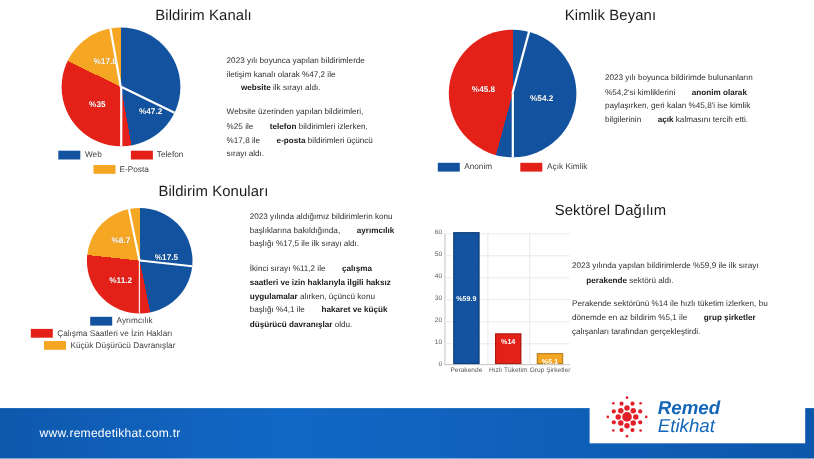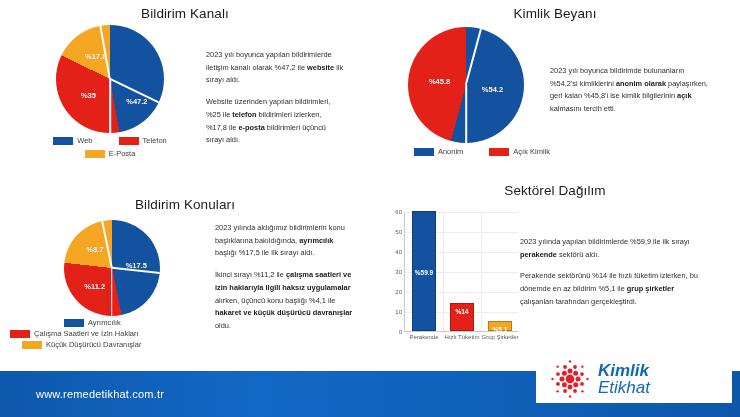--- a/index.html
+++ b/index.html
@@ -8,21 +8,21 @@
     background: #ffffff;
     font-family: "Liberation Sans", sans-serif;
     overflow: hidden;
   }
   .slide { position: relative; width: 740px; height: 417px; background: #fff; }
 
   
   .panel { position: absolute; }
   #panel-1 { left: 0;   top: 0;   width: 370px; height: 178px; }
   #panel-2 { left: 370px; top: 0; width: 370px; height: 178px; }
-  #panel-3 { left: 0;   top: 192px; width: 370px; height: 180px; }
+  #panel-3 { left: 0;   top: 161px; width: 370px; height: 180px; padding-left: 18px; }
   #panel-4 { left: 370px; top: 178px; width: 370px; height: 180px; }
 
   .chart-title {
     text-align: center;
     font-size: 13.5px;
     color: #1b1b1b;
     font-weight: 400;
     letter-spacing: .1px;
     padding-top: 6px;
   }
@@ -47,21 +47,21 @@
   .legend { display: flex; flex-wrap: wrap; justify-content: center;
             gap: 4px 26px; margin-top: 3px; }
   .legend.stack { flex-direction: column; align-items: flex-start; gap: 2px; }
   .legend-item { display: flex; align-items: center; gap: 4px; }
   .swatch { width: 20px; height: 8px; display: inline-block; }
   .legend-label { font-size: 7.5px; color: #3f3f3f; white-space: nowrap; }
 
   
   .narrative { font-size: 7.4px; line-height: 1.72; color: #2e2e2e; }
   .narrative p + p { margin-top: 9px; }
-  .narrative b { font-weight: bold; color: #1a1a1a; }
+  .narrative b { font-weight: bold; color: #1a1a1a; margin-left: 13px; }
 
   
   .bar-chart { position: relative; }
   .bc-plot { position: relative; border-left: 1px solid #c8c8c8;
              border-bottom: 1px solid #c8c8c8; background: #fff; }
   .gridline { position: absolute; left: 0; right: 0; height: 1px; background: #ececec; }
   .vline { position: absolute; top: 0; bottom: 0; width: 1px; background: #ececec; }
   .ytick { position: absolute; right: 100%; margin-right: 3px;
            font-size: 6px; color: #5a5a5a; transform: translateY(-50%); }
   .bar { position: absolute; bottom: 0; border: 1px solid rgba(0,0,0,.25); }
@@ -134,21 +134,21 @@
     <div class="body-row">
       <div style="width:180px;padding-left:12px;padding-top:6px;">
         <div class="pie-wrap" style="width:160px;margin:0 auto;">
           <div class="pie" id="pie2" style="width: 116px; height: 116px; margin: 0px auto; background: conic-gradient(rgb(18, 82, 158) 0%, rgb(18, 82, 158) 54.2%, rgb(227, 33, 25) 54.2%, rgb(227, 33, 25) 100%); box-shadow: rgba(255, 255, 255, 0.9) 0px 0px 0px 1px;">
               <div style="position: absolute; left: 50%; top: 50%; width: 1.6px; height: 50%; background: rgb(255, 255, 255); transform-origin: center top; transform: translateX(-50%) rotate(0deg);"></div>
               <div style="position: absolute; left: 50%; top: 50%; width: 1.6px; height: 50%; background: rgb(255, 255, 255); transform-origin: center top; transform: translateX(-50%) rotate(195.12deg);"></div>
             </div>
           <div class="slice-label" id="p2l0" style="left: 106.448px; top: 61.5101px;">%54.2</div>
           <div class="slice-label" id="p2l1" style="left: 53.5519px; top: 54.4899px;">%45.8</div>
         </div>
-        <div class="legend" style="margin-top:4px;justify-content:flex-end;">
+        <div class="legend" style="margin-top:4px;">
           <div class="legend-item">
             <span class="swatch" style="background:#12529E"></span>
             <span class="legend-label">Anonim</span>
           </div>
           <div class="legend-item">
             <span class="swatch" style="background:#E32119"></span>
             <span class="legend-label">Açık Kimlik</span>
           </div>
         </div>
       </div>
@@ -265,18 +265,18 @@
           <circle cx="34.37436867076458" cy="32.37436867076458" r="1.2"></circle>
           <circle cx="22" cy="37.5" r="1.2"></circle>
           <circle cx="9.62563132923542" cy="32.37436867076458" r="1.2"></circle>
           <circle cx="4.5" cy="20.000000000000004" r="1.2"></circle>
           <circle cx="9.625631329235416" cy="7.62563132923542" r="1.2"></circle>
           <circle cx="21.999999999999996" cy="2.5" r="1.2"></circle>
           <circle cx="34.37436867076458" cy="7.625631329235416" r="1.2"></circle>
         </g>
     </svg>
     <div id="logo-text">
-      <div class="l1">Kimlik</div>
+      <div class="l1">Remed</div>
       <div class="l2">Etikhat</div>
     </div>
   </div>
 
 </div>
 
 </body></html>

